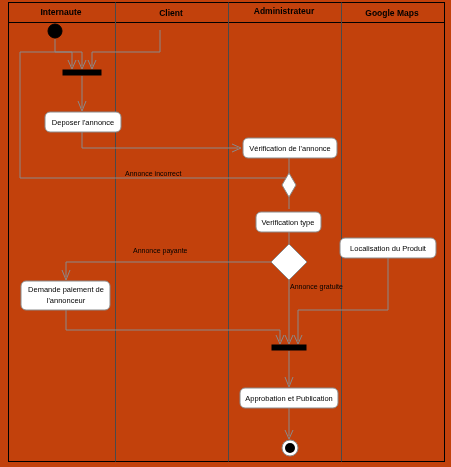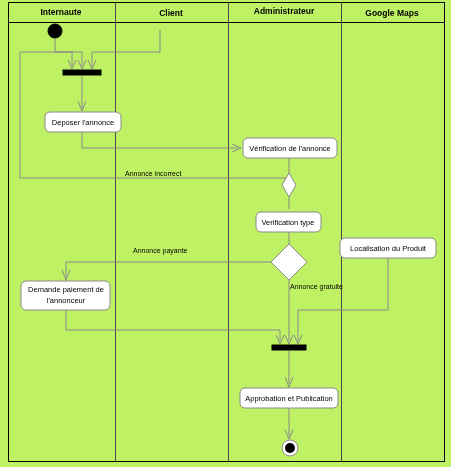--- a/index.html
+++ b/index.html
@@ -8,21 +8,21 @@
     padding: 0;
     background: #ffffff;
   }
   body {
     font-family: "Liberation Sans", sans-serif;
   }
   #canvas {
     position: relative;
     width: 451px;
     height: 467px;
-    background: #bef264;
+    background: #c2410c;
     overflow: hidden;
   }
   #diagram-svg {
     position: absolute;
     left: 0;
     top: 0;
     width: 451px;
     height: 467px;
   }
   .lane-title {

